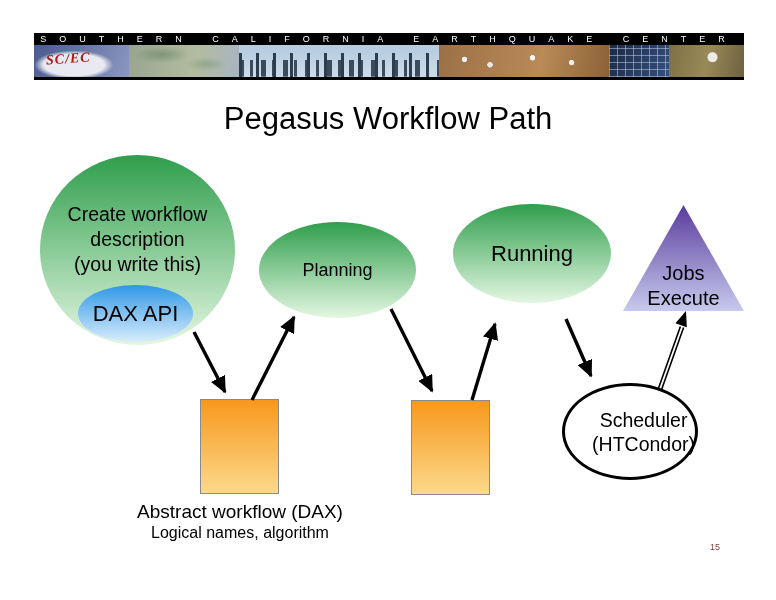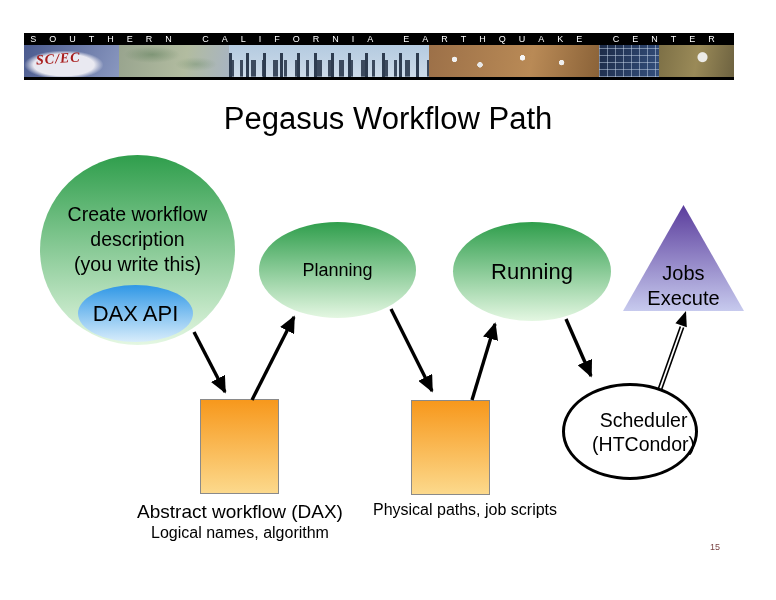--- a/index.html
+++ b/index.html
@@ -1,21 +1,21 @@
 <!DOCTYPE html>
 <html style="--green-top: #2f9e4c; --green-bottom: #e4f7e2; --blue-top: #2f97e6; --blue-bottom: #d8edfb; --orange-top: #f7981c; --orange-bottom: #fcd98c; --purple-top: #5a3c9c; --purple-bottom: #c7caee; --arrow-black: #000000; --page-number-color: #7a4545;"><head>
 <meta charset="utf-8">
 <style>
   html,body{margin:0;padding:0;background:#ffffff;}
   .slide{
     position:relative;width:776px;height:600px;background:#ffffff;overflow:hidden;
     font-family:"Liberation Sans",sans-serif;color:#000;
   }
   
-  .banner{position:absolute;left:24px;top:33px;width:710px;height:47px;}
+  .banner{position:absolute;left:34px;top:33px;width:710px;height:47px;}
   .banner-topbar{
     height:12px;background:#000;color:#fff;text-align:center;line-height:13px;
     font-size:9px;letter-spacing:13px;word-spacing:2px;white-space:nowrap;overflow:hidden;
     font-family:"Liberation Sans",sans-serif;
   }
   .banner-photo{position:relative;height:32px;overflow:hidden;}
   .banner-bottombar{height:3px;background:#000;}
   .seg{position:absolute;top:0;height:32px;}
   .seg-logo{left:0;width:95px;
     background:
@@ -61,21 +61,21 @@
         text-align:center;white-space:pre-line;}
   .ellipse-green{border-radius:50%;
     background:linear-gradient(to bottom, var(--green-top,#2f9e4c), var(--green-bottom,#e4f7e2));}
   .node-create{left:40px;top:155px;width:195px;height:190px;
     align-items:flex-start;font-size:19.5px;line-height:25px;}
   .node-create .label{padding-top:47px;}
   .node-daxapi{left:78px;top:285px;width:115px;height:57px;border-radius:50%;
     background:linear-gradient(to bottom, var(--blue-top,#2f97e6), var(--blue-bottom,#d8edfb));
     font-size:22px;}
   .node-planning{left:259px;top:222px;width:157px;height:96px;font-size:18px;}
-  .node-running{left:453px;top:222px;width:158px;height:99px;font-size:22px;}
+  .node-running{left:453px;top:204px;width:158px;height:99px;font-size:22px;}
   .node-triangle{left:623px;top:205px;width:121px;height:106px;
     clip-path:polygon(50% 0, 0 100%, 100% 100%);
     background:linear-gradient(to bottom, var(--purple-top,#5a3c9c), var(--purple-bottom,#c7caee));
     align-items:flex-end;font-size:20px;line-height:25px;}
   .node-triangle .label{}
   .node-rect{width:77px;height:93px;border:1px solid #8a8a8a;
     background:linear-gradient(to bottom, var(--orange-top,#f7981c), var(--orange-bottom,#fcd98c));}
   .node-rect1{left:200px;top:399px;}
   .node-rect2{left:411px;top:400px;}
   .node-scheduler{left:562px;top:383px;width:130px;height:91px;border-radius:50%;
@@ -145,21 +145,20 @@
   <div class="node node-scheduler">
     <span class="label">Scheduler
 (HTCondor)</span>
   </div>
 
   <div class="caption caption-abstract">
     <div class="l1">Abstract workflow (DAX)</div>
     <div class="l2">Logical names, algorithm</div>
   </div>
   <div class="caption caption-concrete">
-    <div class="l2">Physical paths, job scripts</div>
   </div>
 
   <div class="page-num">15</div>
 
   <svg class="arrows" width="776" height="600" viewBox="0 0 776 600" xmlns="http://www.w3.org/2000/svg">
     <defs>
       <marker id="ah" markerWidth="5.2" markerHeight="4.6" refX="4.5" refY="2.3" orient="auto" markerUnits="strokeWidth">
         <path d="M0,0 L5,2.3 L0,4.6 Z" fill="#000"></path>
       </marker>
     </defs>

